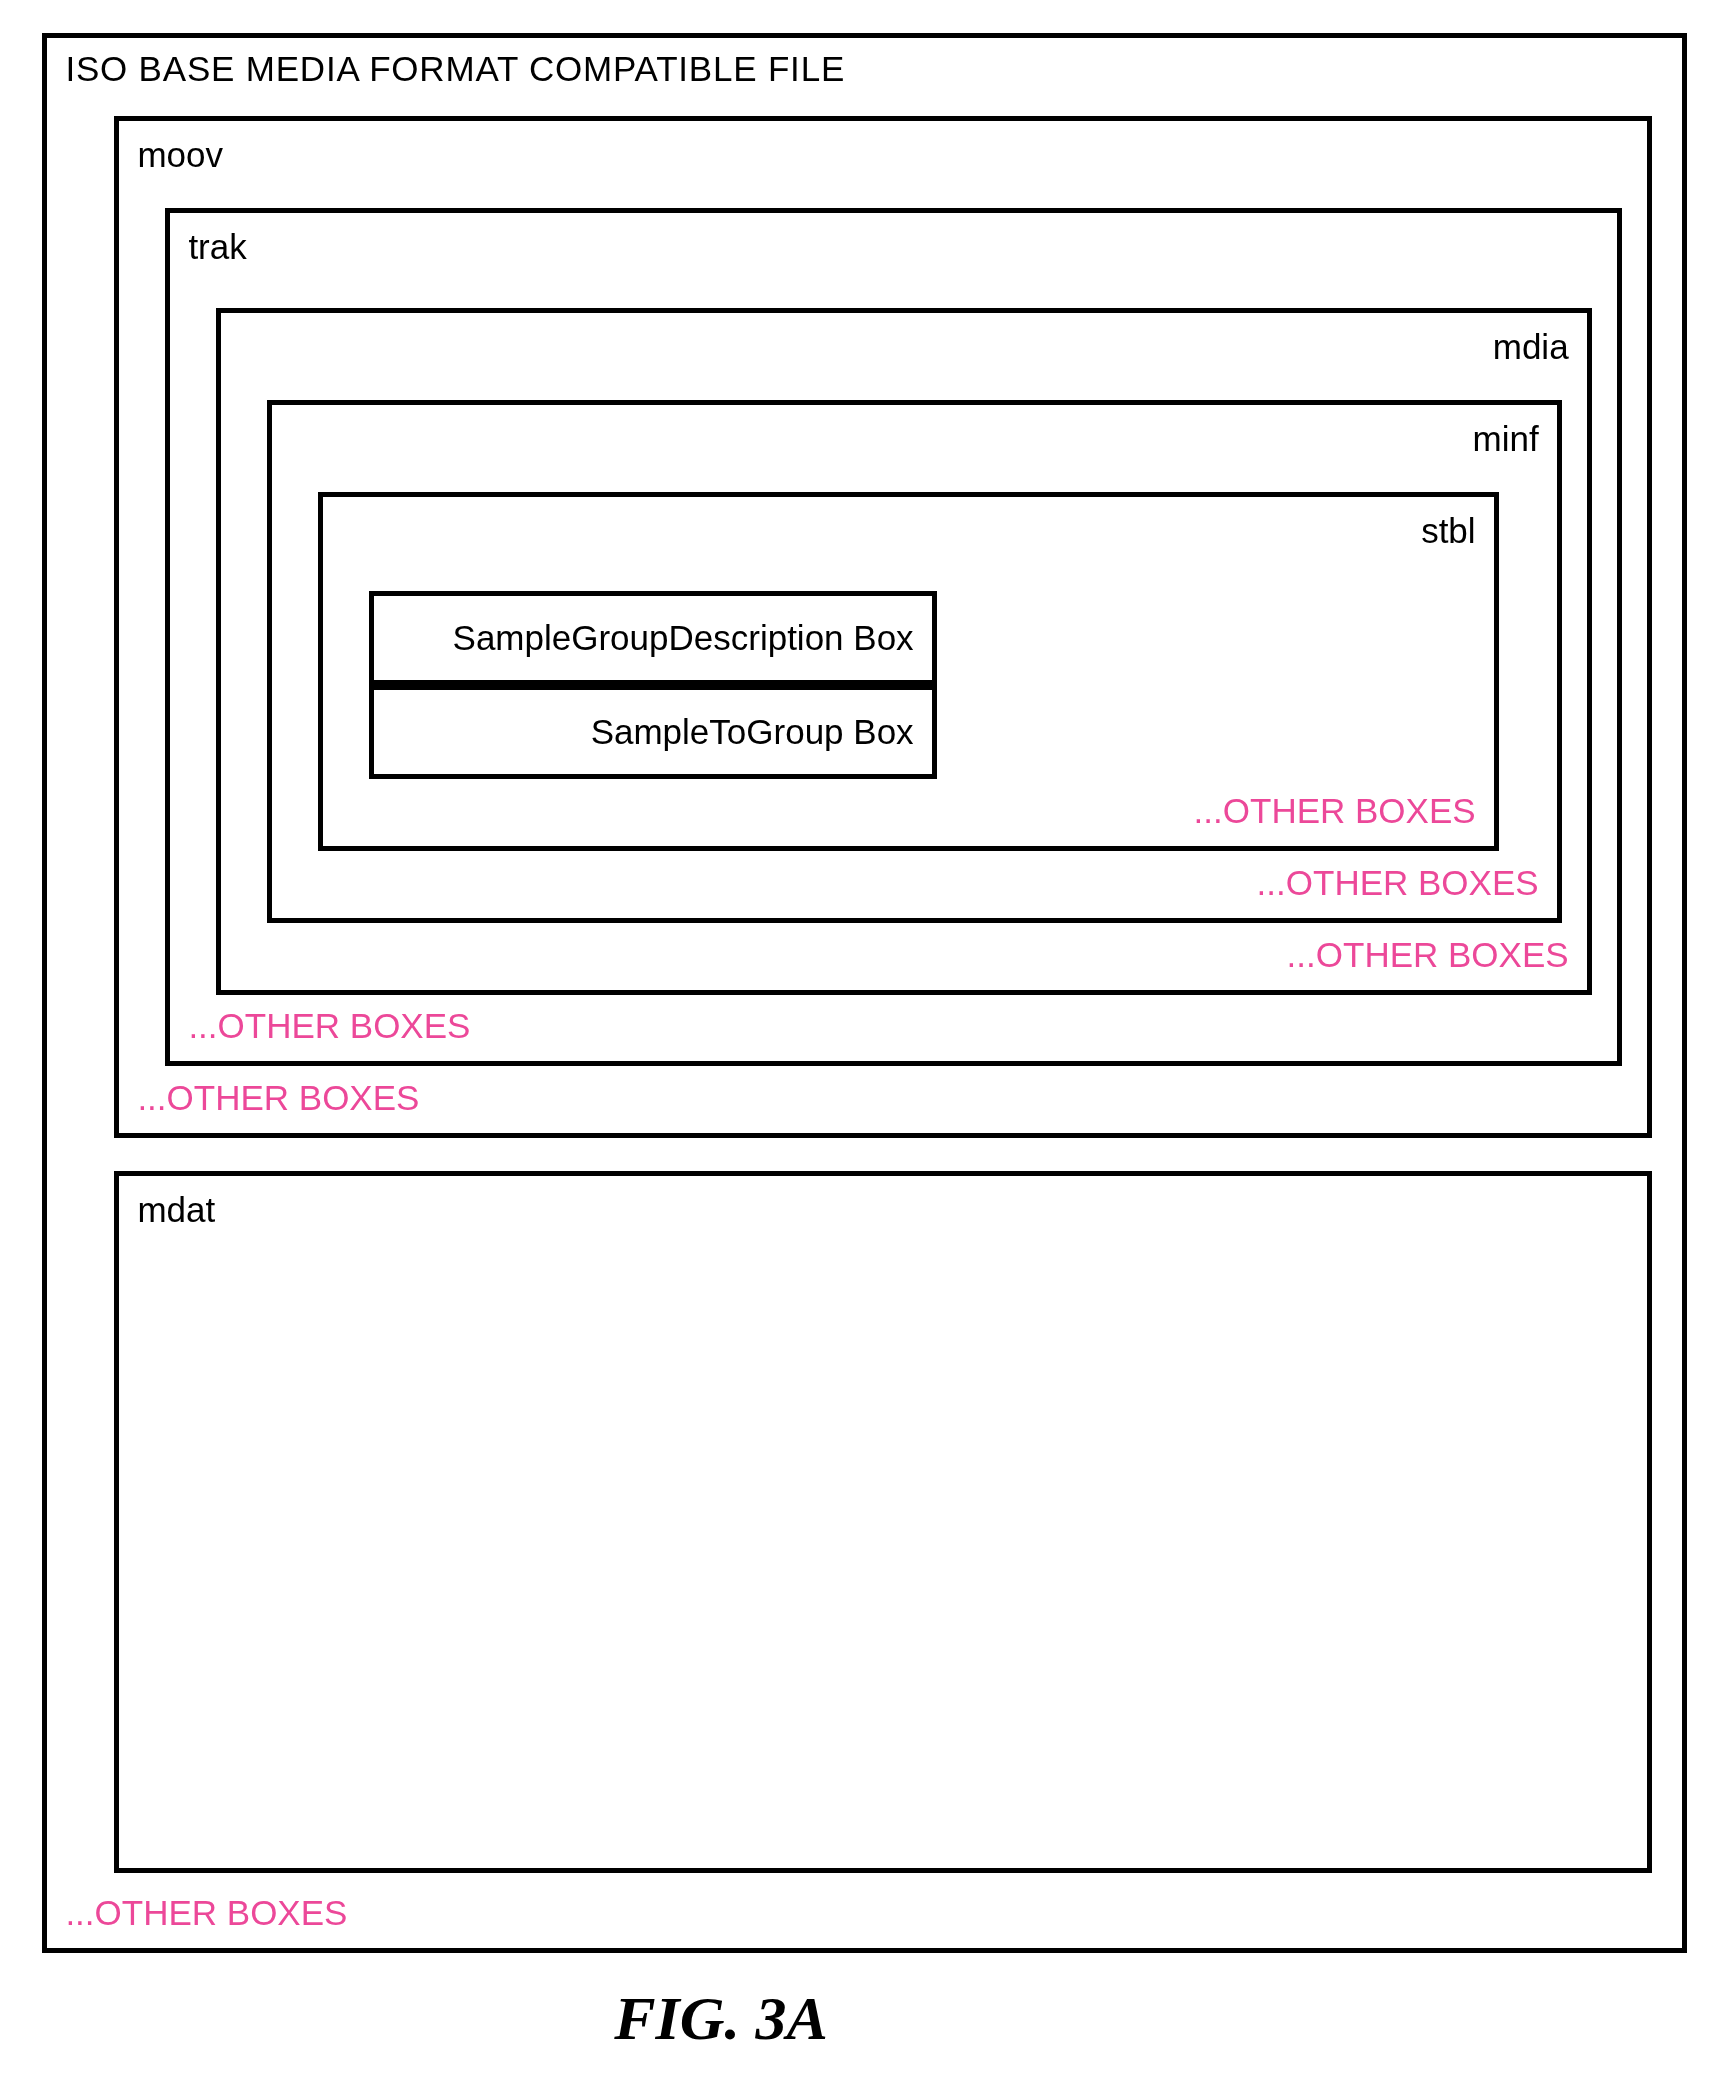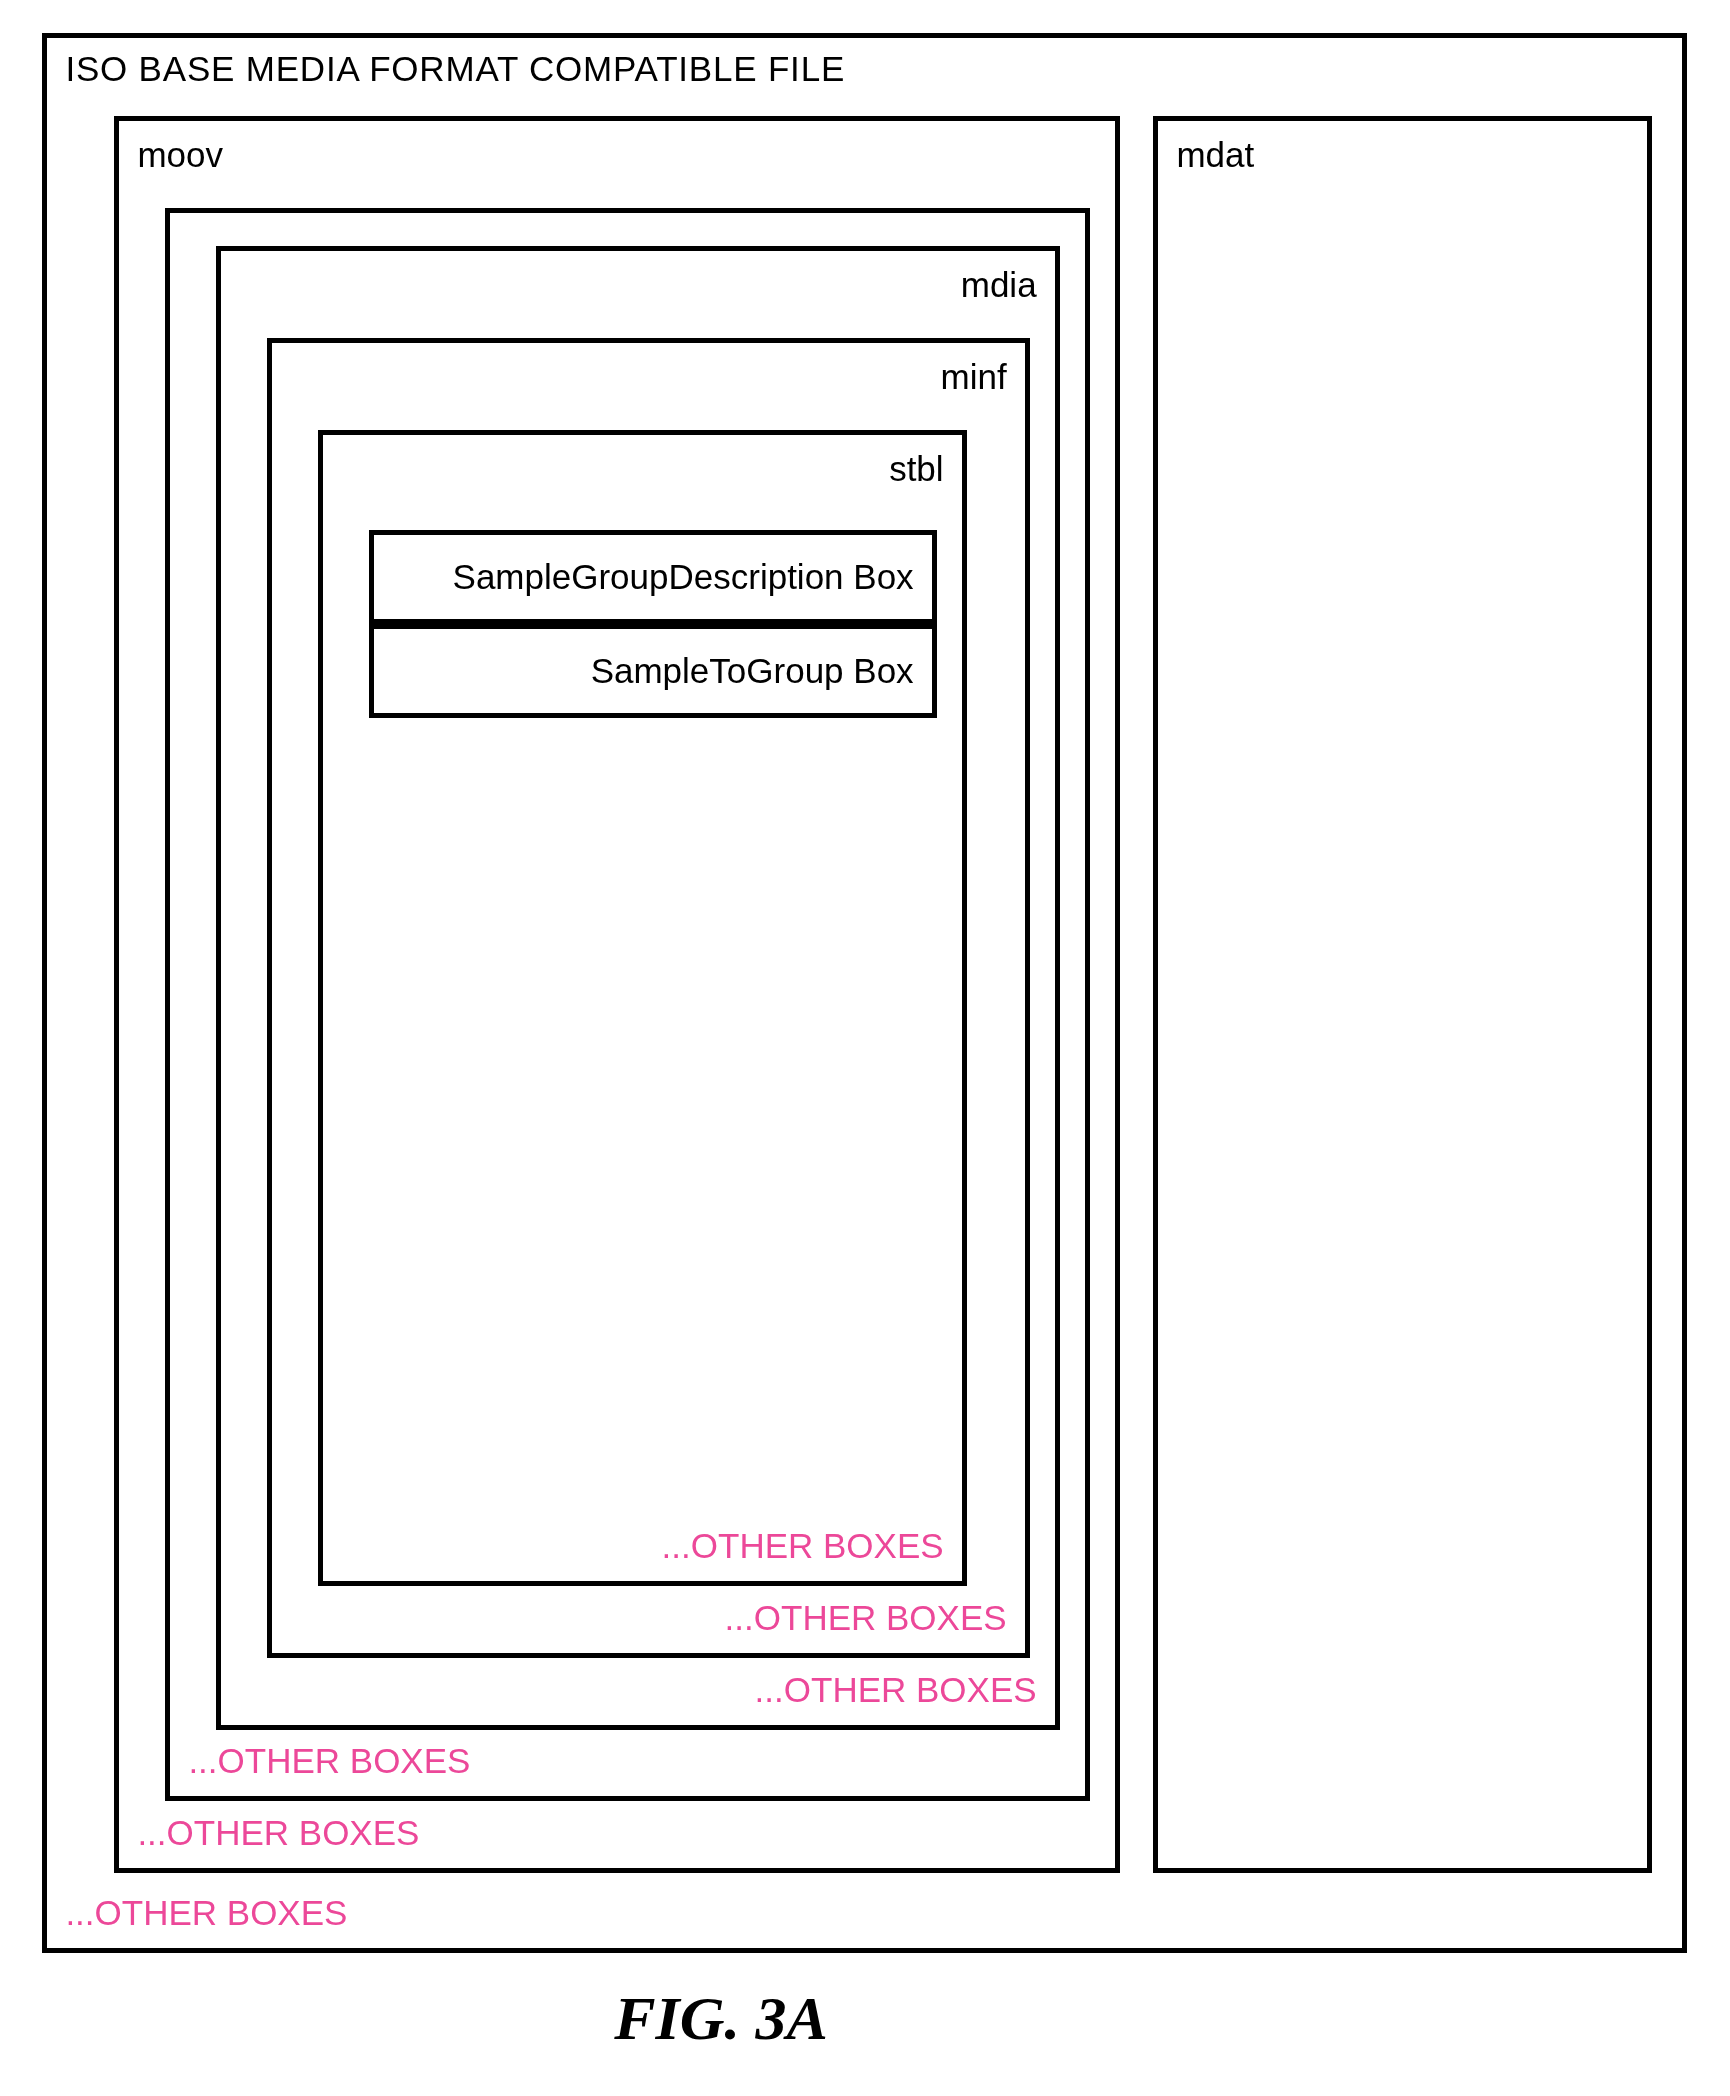--- a/index.html
+++ b/index.html
@@ -55,21 +55,21 @@
     flex-direction: column;
   }
   #outer-body {
     flex: 1;
     display: flex;
     flex-direction: column;
   }
   #row {
     flex: 1;
     display: flex;
-    flex-direction: row;
+    flex-direction: column;
     gap: 33px;
     padding: 8.3px 30px 8.3px 67px;
   }
   #moov {
     flex: 0 0 968px;
     display: flex;
     flex-direction: column;
   }
   #mdat {
     flex: 1;
@@ -107,20 +107,21 @@
   <div id="outer" class="box">
     <div class="title-label">ISO BASE MEDIA FORMAT COMPATIBLE FILE</div>
     <div id="outer-body">
       <div id="row">
 
         <div id="moov" class="box">
           <div class="label">moov</div>
 
           <div id="trak-wrap" class="nest">
             <div class="box grow">
+              <div class="label">trak</div>
 
               <div id="mdia-wrap" class="nest">
                 <div class="box grow">
                   <div class="label">mdia</div>
 
                   <div id="minf-wrap" class="nest">
                     <div class="box grow">
                       <div class="label">minf</div>
 
                       <div id="stbl-wrap" class="nest">

